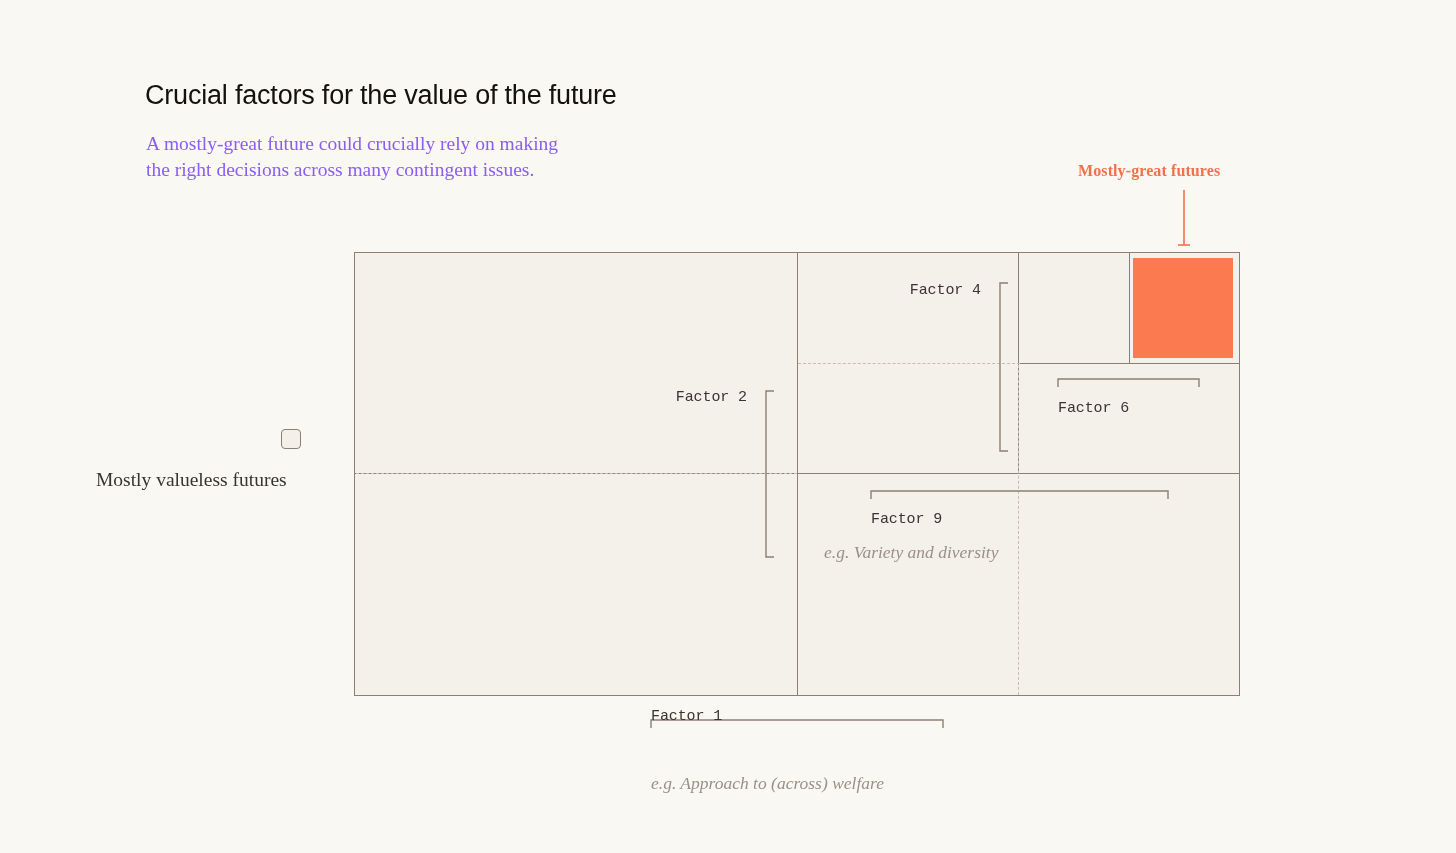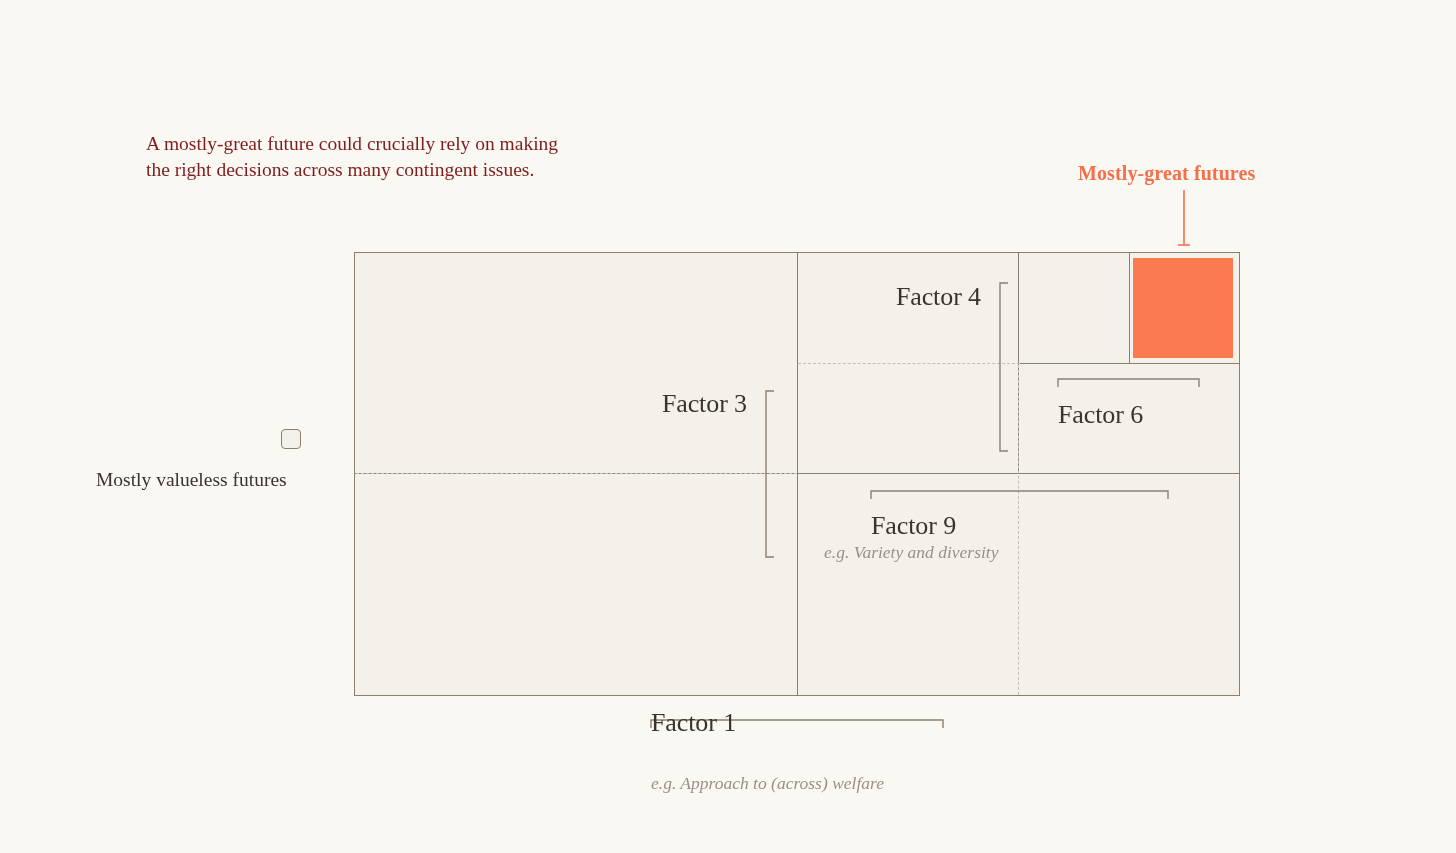--- a/index.html
+++ b/index.html
@@ -32,31 +32,31 @@
     letter-spacing: -0.2px;
     white-space: nowrap;
   }
   #subtitle {
     position: absolute;
     left: 146px;
     top: 131px;
     font-family: "Liberation Serif", serif;
     font-size: 19.5px;
     line-height: 26px;
-    color: #7f1d1d;
+    color: #8b5cf6;
     white-space: pre-line;
   }
 
   
   #great-label {
     position: absolute;
     left: 1078px;
     top: 162px;
     font-family: "Liberation Serif", serif;
-    font-size: 20px;
+    font-size: 16px;
     font-weight: 700;
     color: #f4704a;
     white-space: nowrap;
     letter-spacing: 0.1px;
   }
 
   
   #valueless-swatch {
     position: absolute;
     left: 281px;
@@ -105,41 +105,42 @@
   }
   .dash-v {
     position: absolute;
     width: 0;
     border-left: 1.3px dashed #c6bdb0;
   }
 
   
   .flabel {
     position: absolute;
-    font-family: Liberation Serif, serif;
-    font-size: 26px;
+    font-family: Liberation Mono, monospace;
+    font-size: 15px;
     color: #3b3330;
     white-space: nowrap;
     letter-spacing: -0.1px;
   }
   .fsub {
     position: absolute;
     font-family: "Liberation Serif", serif;
     font-style: italic;
     font-size: 17.5px;
     color: #9a9087;
     white-space: nowrap;
   }
   .flabel.right, .fsub.right { text-align: right; }
 </style>
 </head>
 <body>
 
 <div class="stage">
 
+  <div id="title">Crucial factors for the value of the future</div>
   <div id="subtitle">A mostly-great future could crucially rely on making
 the right decisions across many contingent issues.</div>
 
   <div id="great-label">Mostly-great futures</div>
   <svg style="position:absolute;left:1170px;top:190px;width:30px;height:62px;overflow:visible;">
     <line x1="14" y1="0" x2="14" y2="55" stroke="#f4704a" stroke-width="1.6"></line>
     <line x1="8" y1="55" x2="20" y2="55" stroke="#f4704a" stroke-width="1.6"></line>
   </svg>
 
   <div id="valueless-swatch"></div>
@@ -167,21 +168,21 @@
 
   <svg style="position:absolute;left:645px;top:712px;width:305px;height:20px;overflow:visible;">
     <path d="M 6 16 L 6 8 L 298 8 L 298 16" fill="none" stroke="#8d7f6f" stroke-width="1.4"></path>
   </svg>
   <div class="flabel" style="left:651px;top:708px;">Factor 1</div>
   <div class="fsub" style="left:651px;top:773px;">e.g. Approach to (across) welfare</div>
 
   <svg style="position:absolute;left:758px;top:385px;width:20px;height:180px;overflow:visible;">
     <path d="M 16 6 L 8 6 L 8 172 L 16 172" fill="none" stroke="#8d7f6f" stroke-width="1.4"></path>
   </svg>
-  <div class="flabel right" style="left:500px;top:389px;width:247px;">Factor 3</div>
+  <div class="flabel right" style="left:500px;top:389px;width:247px;">Factor 2</div>
 
   <svg style="position:absolute;left:864px;top:483px;width:312px;height:20px;overflow:visible;">
     <path d="M 7 16 L 7 8 L 304 8 L 304 16" fill="none" stroke="#8d7f6f" stroke-width="1.4"></path>
   </svg>
   <div class="flabel" style="left:871px;top:511px;">Factor 9</div>
   <div class="fsub" style="left:824px;top:542px;">e.g. Variety and diversity</div>
 
   <svg style="position:absolute;left:992px;top:277px;width:20px;height:182px;overflow:visible;">
     <path d="M 16 6 L 8 6 L 8 174 L 16 174" fill="none" stroke="#8d7f6f" stroke-width="1.4"></path>
   </svg>

